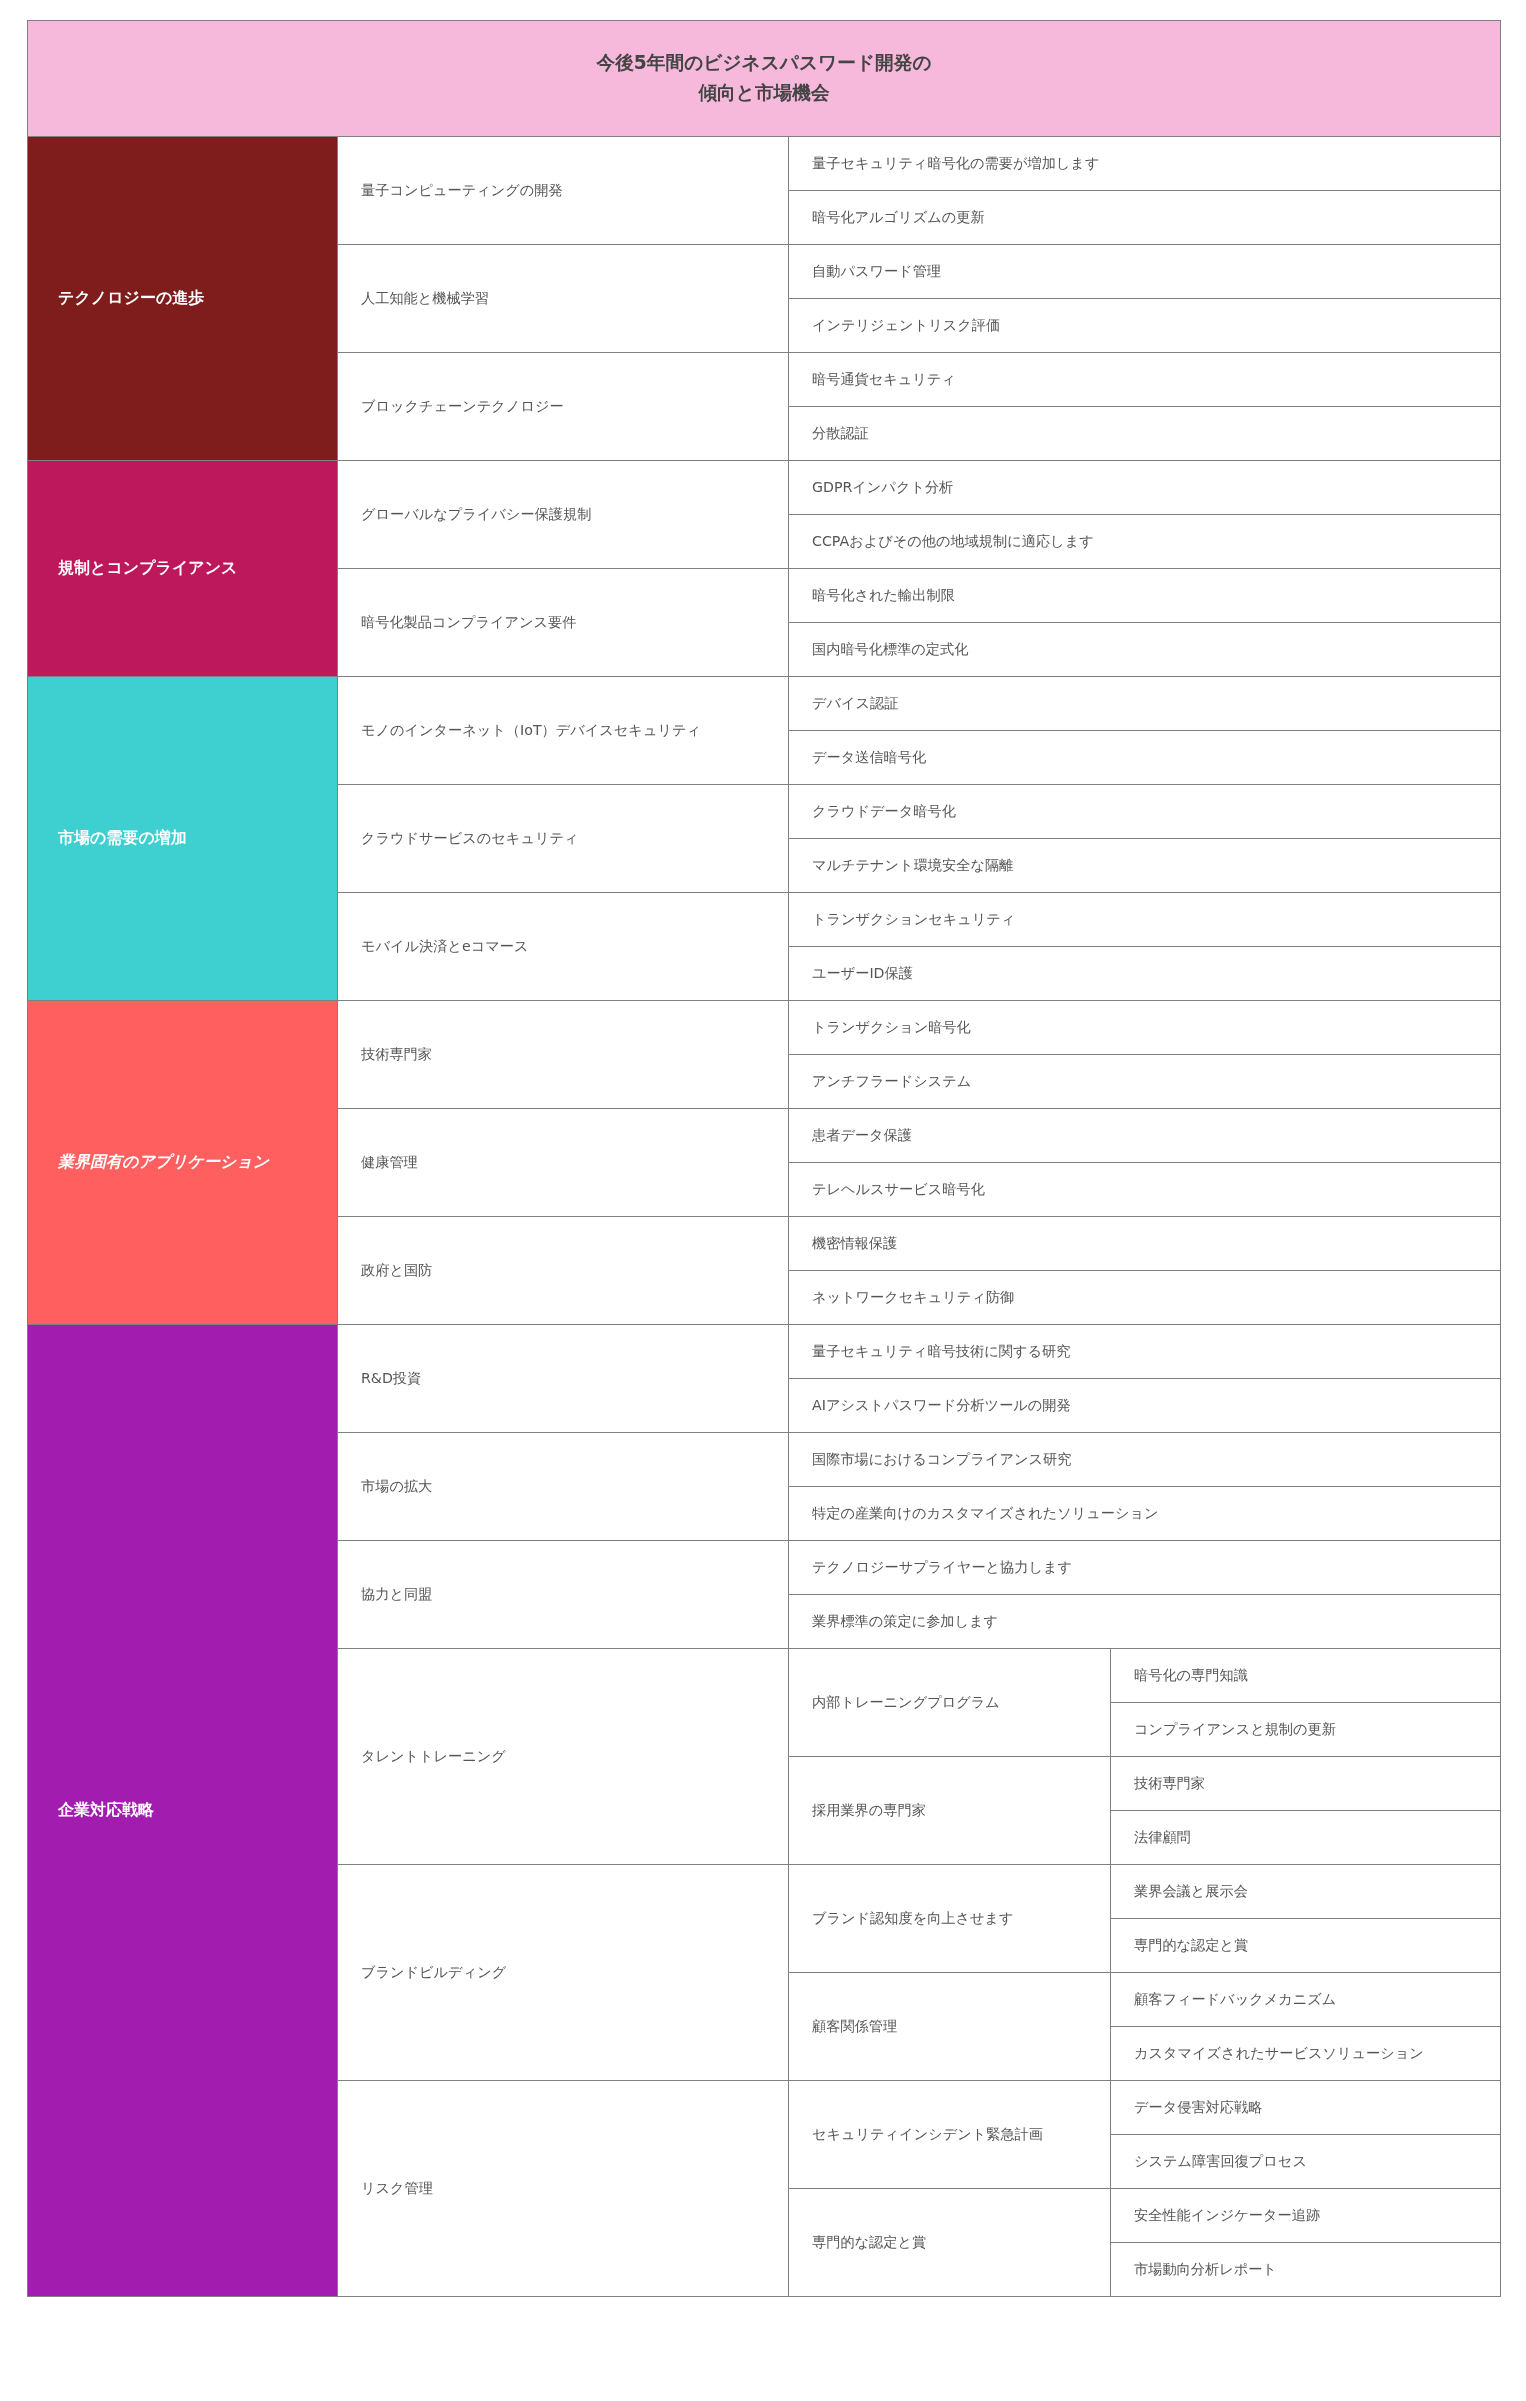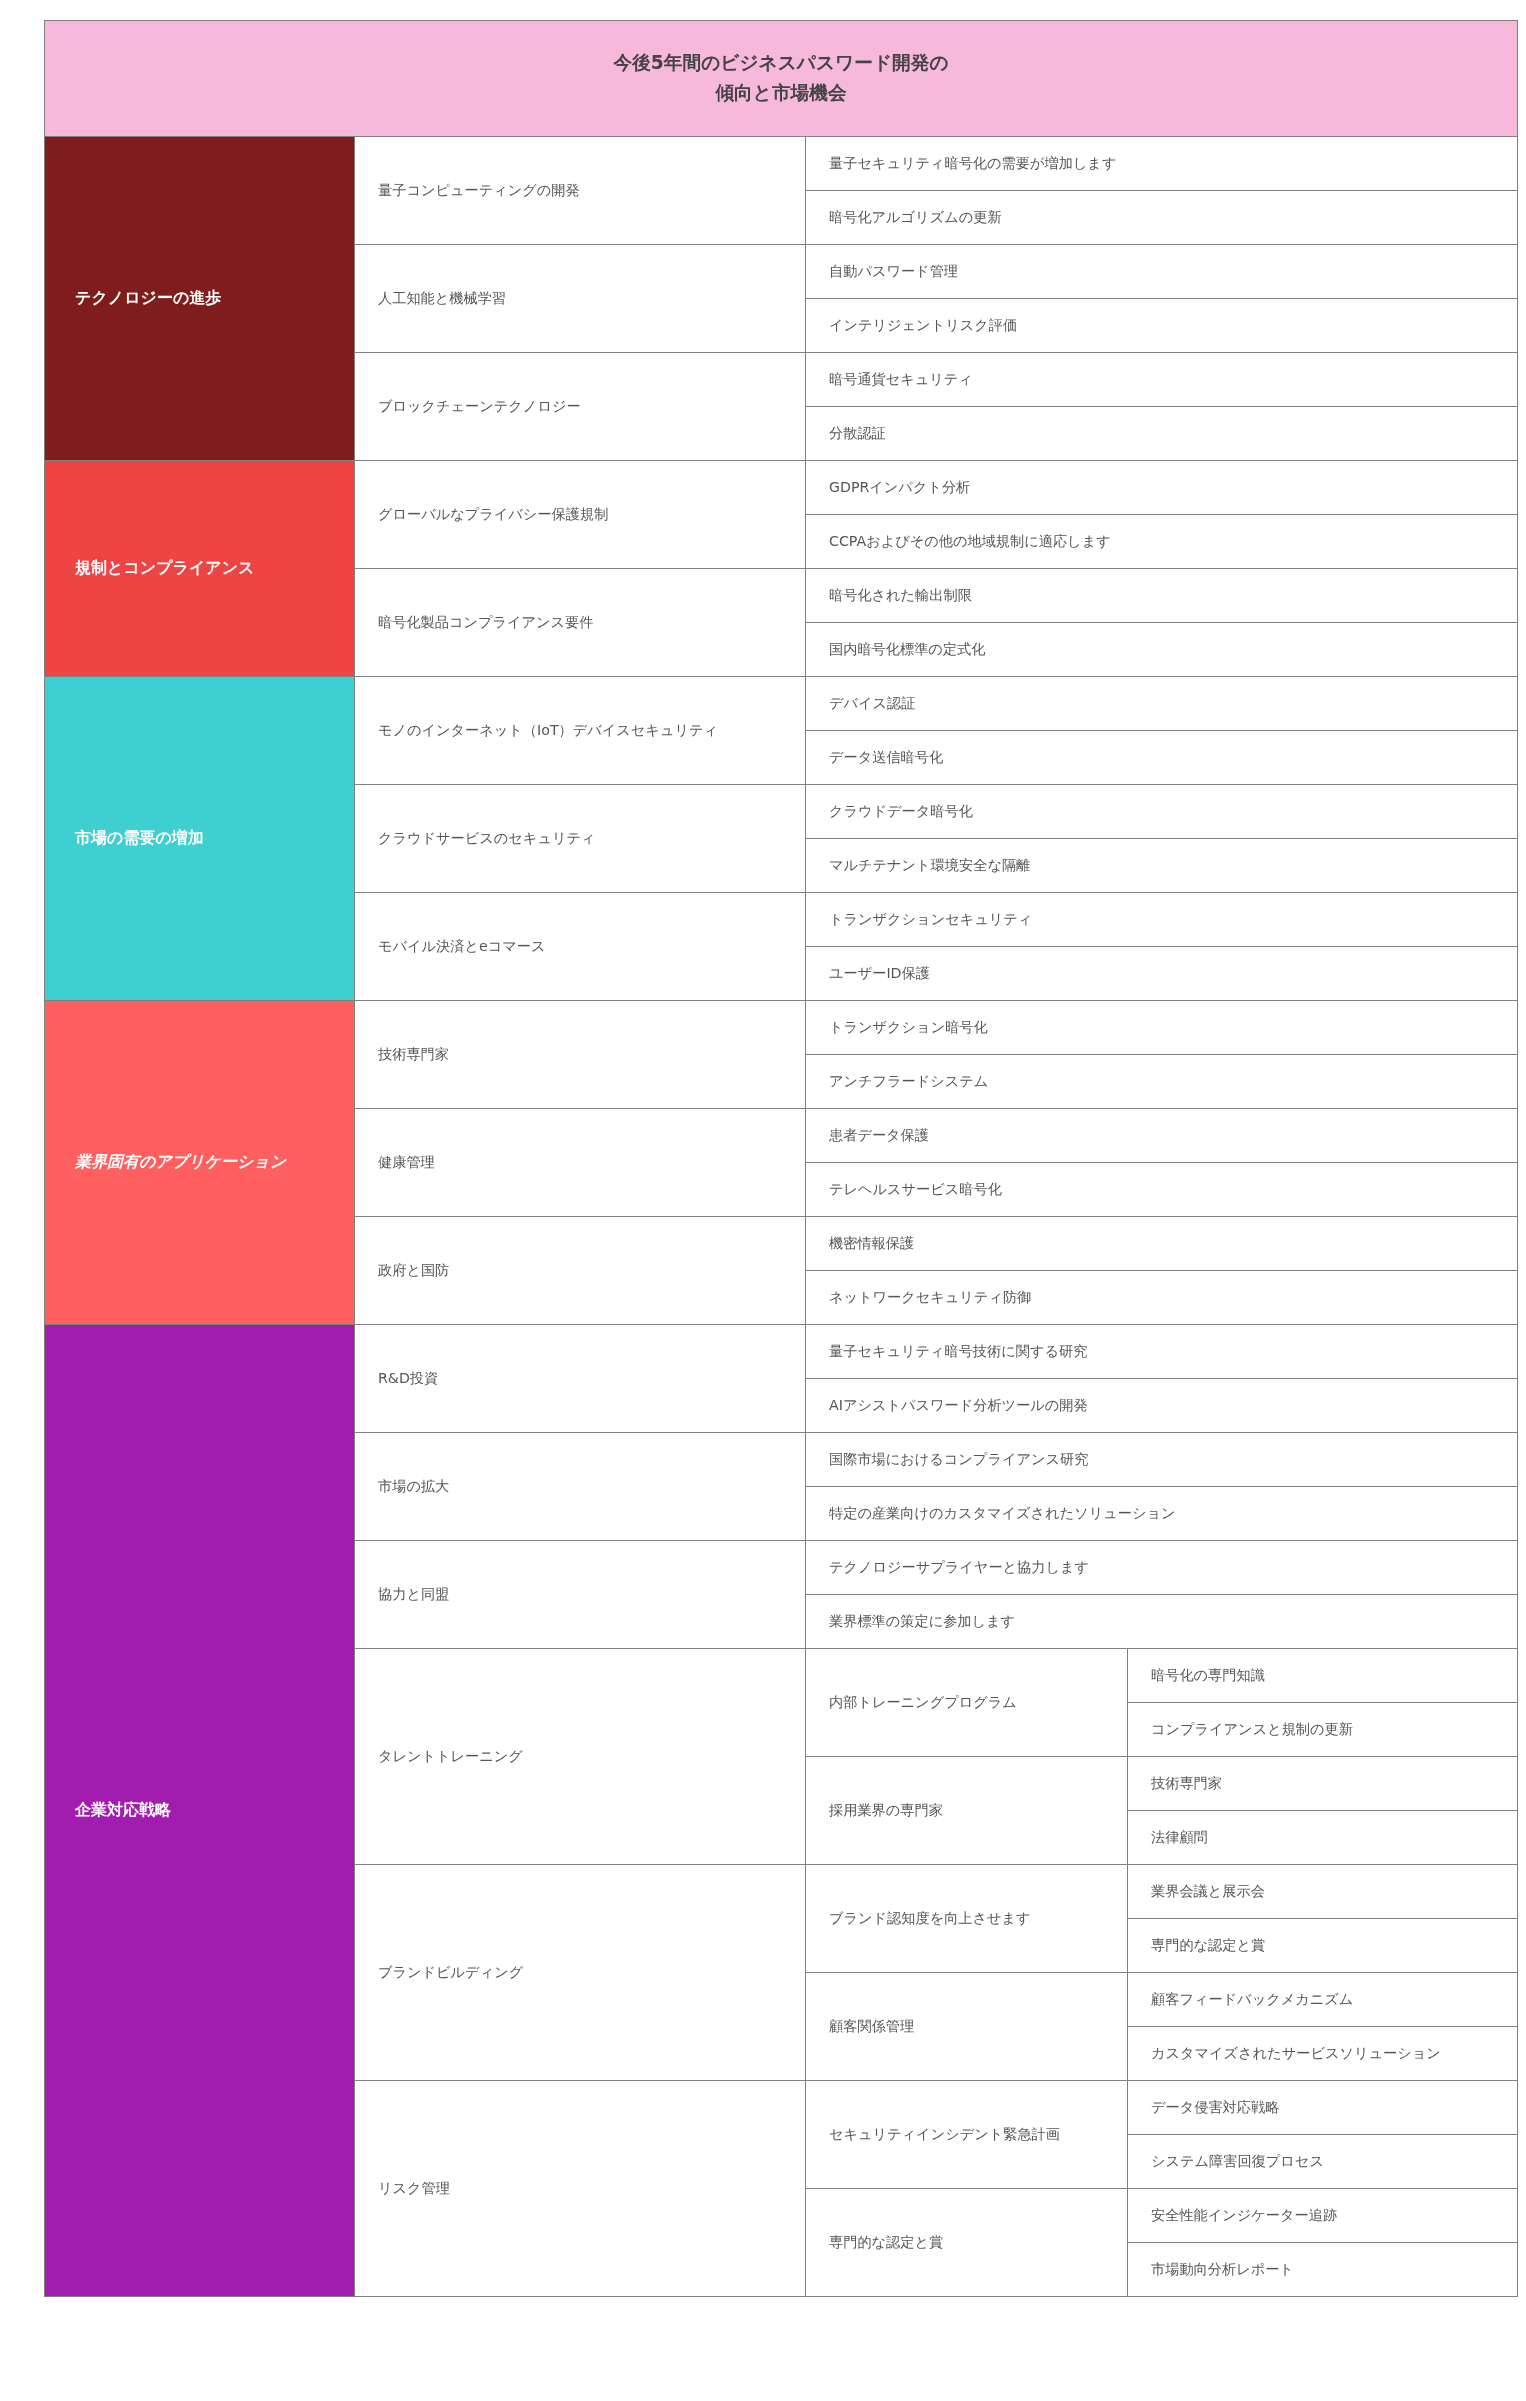--- a/index.html
+++ b/index.html
@@ -1,18 +1,18 @@
 <!DOCTYPE html>
 <html style="font-size:14.2px"><head>
 <meta charset="utf-8">
 <style>
   html, body { margin: 0; padding: 0; background: #ffffff; }
   body { width: 1526px; height: 2401px; position: relative; font-family: "DejaVu Sans", "Liberation Sans", sans-serif; }
   #tbl {
-    position: absolute; left: 44px; top: 19.6px; width: 1473px;
+    position: absolute; left: 27px; top: 19.6px; width: 1473px;
     border-collapse: collapse; table-layout: fixed; border-radius: 31px;
   }
   #tbl td { border: 1.8px solid #808080; padding: 0; vertical-align: middle; }
   .title-cell {
     height: 115px; background: #F6B8DB; text-align: center;
     font-weight: bold; font-size: 18.7px; line-height: 30px; color: #444444;
   }
   .cat-cell {
     color: #ffffff; font-weight: bold; font-size: 16px;
     padding-left: 30px !important; text-align: left;
@@ -57,21 +57,21 @@
         <td class="leaf-cell" colspan="2">インテリジェントリスク評価</td>
       </tr>
       <tr>
         <td class="sub-cell" rowspan="2">ブロックチェーンテクノロジー</td>
         <td class="leaf-cell" colspan="2">暗号通貨セキュリティ</td>
       </tr>
       <tr>
         <td class="leaf-cell" colspan="2">分散認証</td>
       </tr>
       <tr>
-        <td class="cat-cell" rowspan="4" style="background: #ef4444;">規制とコンプライアンス</td>
+        <td class="cat-cell" rowspan="4" style="background: #be185d;">規制とコンプライアンス</td>
         <td class="sub-cell" rowspan="2">グローバルなプライバシー保護規制</td>
         <td class="leaf-cell" colspan="2">GDPRインパクト分析</td>
       </tr>
       <tr>
         <td class="leaf-cell" colspan="2">CCPAおよびその他の地域規制に適応します</td>
       </tr>
       <tr>
         <td class="sub-cell" rowspan="2">暗号化製品コンプライアンス要件</td>
         <td class="leaf-cell" colspan="2">暗号化された輸出制限</td>
       </tr>

